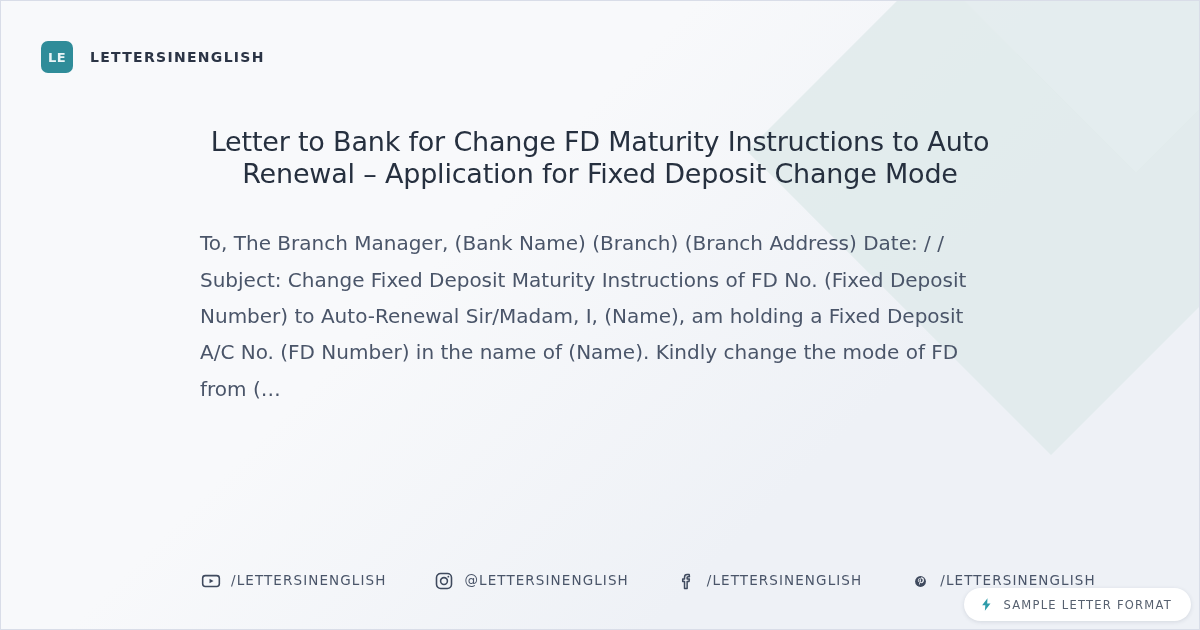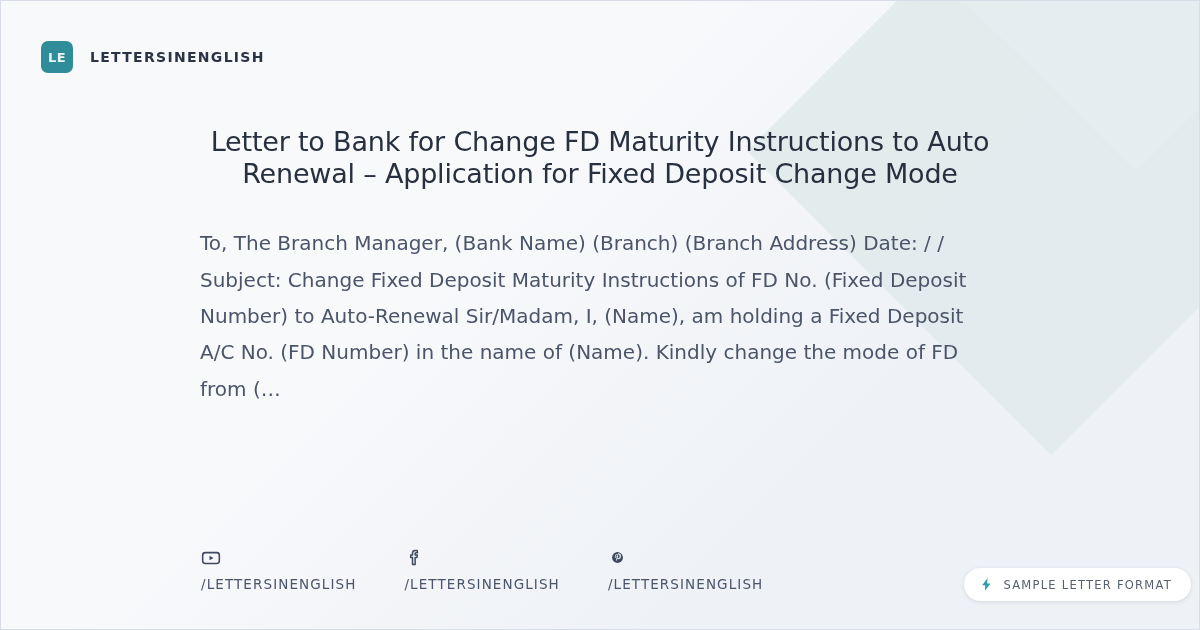--- a/index.html
+++ b/index.html
@@ -94,46 +94,46 @@
   
   .social-row {
     position:absolute;
     left:200px; bottom:38px;
     display:flex;
     align-items:center;
     z-index:5;
   }
   .social-item {
     display:flex;
+    align-items:center;
     gap:10px;
     color:#4a5569;
     font-size:13.5px;
     letter-spacing:1.1px;
     white-space:nowrap;
-    flex-direction:column;
   }
   .social-item + .social-item { margin-left:48px; }
   .social-icon {
     display:flex; align-items:center; justify-content:center;
     width:20px; height:20px;
     color:#3f4a5e;
     flex:0 0 20px;
   }
   .social-label { line-height:1; }
 
   
   .si-youtube  { margin-left:0; }
   .si-instagram{ margin-left:62px; }
   .si-facebook { margin-left:60px; }
   .si-pinterest{ margin-left:54px; }
 
   
   .format-pill {
     position:absolute;
-    right:8px; bottom:28px;
+    right:8px; bottom:8px;
     display:flex; align-items:center; gap:9px;
     background:#ffffff;
     border-radius:20px;
     padding:8px 19px 8px 15px;
     box-shadow:0 1px 4px rgba(40,55,80,.13);
     z-index:6;
   }
   .format-pill .bolt { display:flex; width:15px; height:17px; color:#2e9caa; }
   .format-pill .pill-label {
     font-size:11.5px;
@@ -164,20 +164,30 @@
     <div class="social-item si-youtube">
       <span class="social-icon">
         <svg viewBox="0 0 24 24" width="20" height="20" fill="none" stroke="currentColor" stroke-width="1.9">
           <rect x="2" y="5.5" width="20" height="13" rx="3.2"></rect>
           <path d="M10.2 9.4 L15 12 L10.2 14.6 Z" fill="currentColor" stroke="none"></path>
         </svg>
       </span>
       <span class="social-label">/LETTERSINENGLISH</span>
     </div>
 
+    <div class="social-item si-instagram">
+      <span class="social-icon">
+        <svg viewBox="0 0 24 24" width="20" height="20" fill="none" stroke="currentColor" stroke-width="1.9">
+          <rect x="3" y="3" width="18" height="18" rx="5"></rect>
+          <circle cx="12" cy="12" r="4.1"></circle>
+          <circle cx="17.2" cy="6.8" r="1.1" fill="currentColor" stroke="none"></circle>
+        </svg>
+      </span>
+      <span class="social-label">@LETTERSINENGLISH</span>
+    </div>
 
     <div class="social-item si-facebook">
       <span class="social-icon">
         <svg viewBox="0 0 24 24" width="19" height="19" fill="none" stroke="currentColor" stroke-width="1.9" stroke-linejoin="round">
           <path d="M15.4 3.2h-2.6c-2.0 0-3.3 1.4-3.3 3.4v2.3H7.2v3.1h2.3v8.8h3.3v-8.8h2.4l.4-3.1h-2.8V7.0c0-.7.3-1.1 1.1-1.1h1.8z"></path>
         </svg>
       </span>
       <span class="social-label">/LETTERSINENGLISH</span>
     </div>
 

